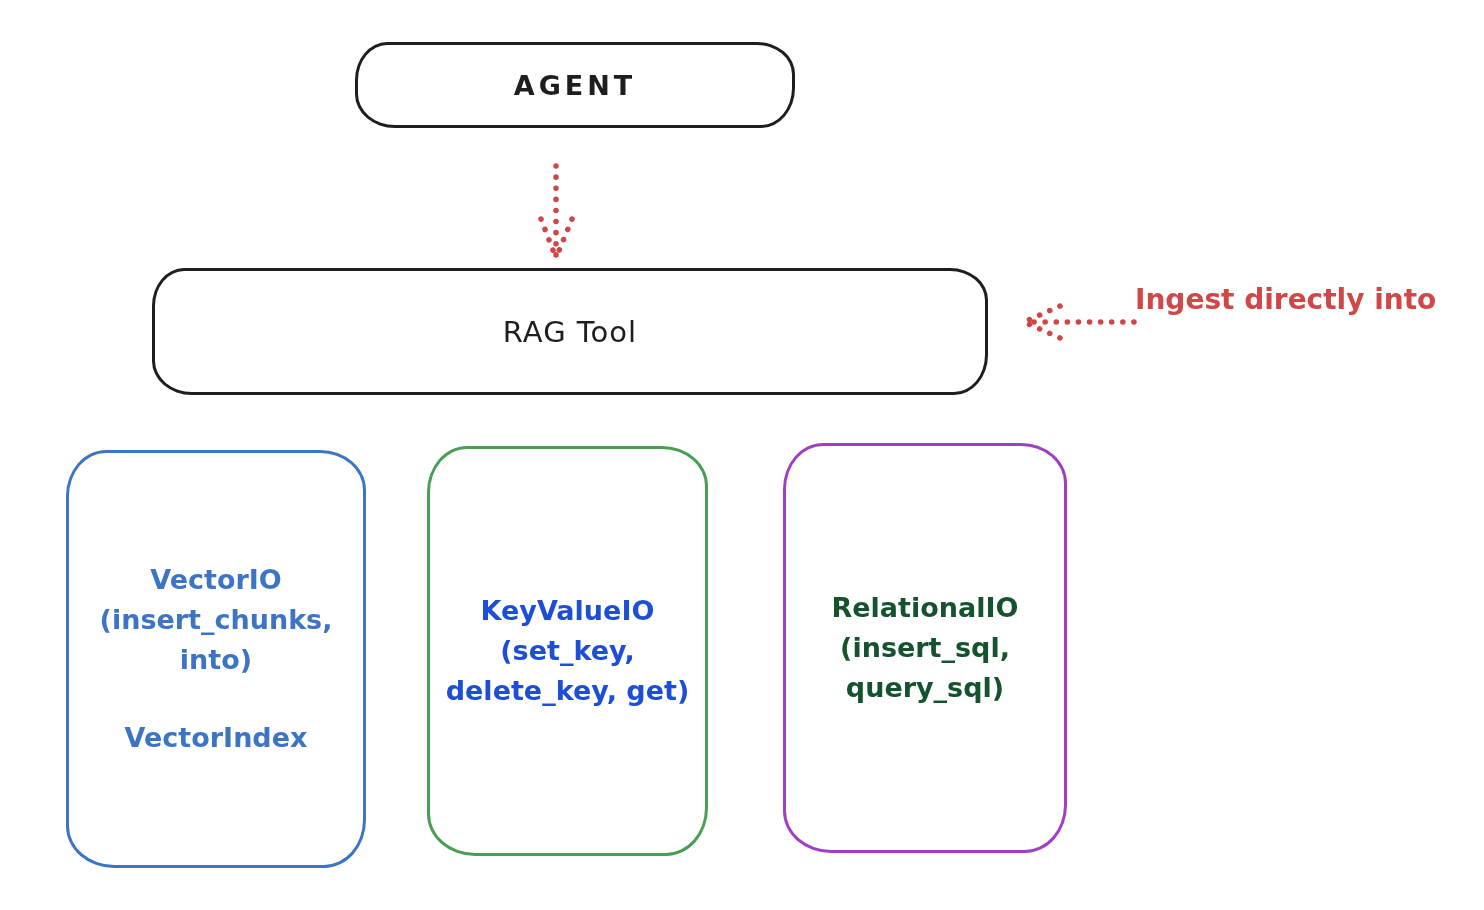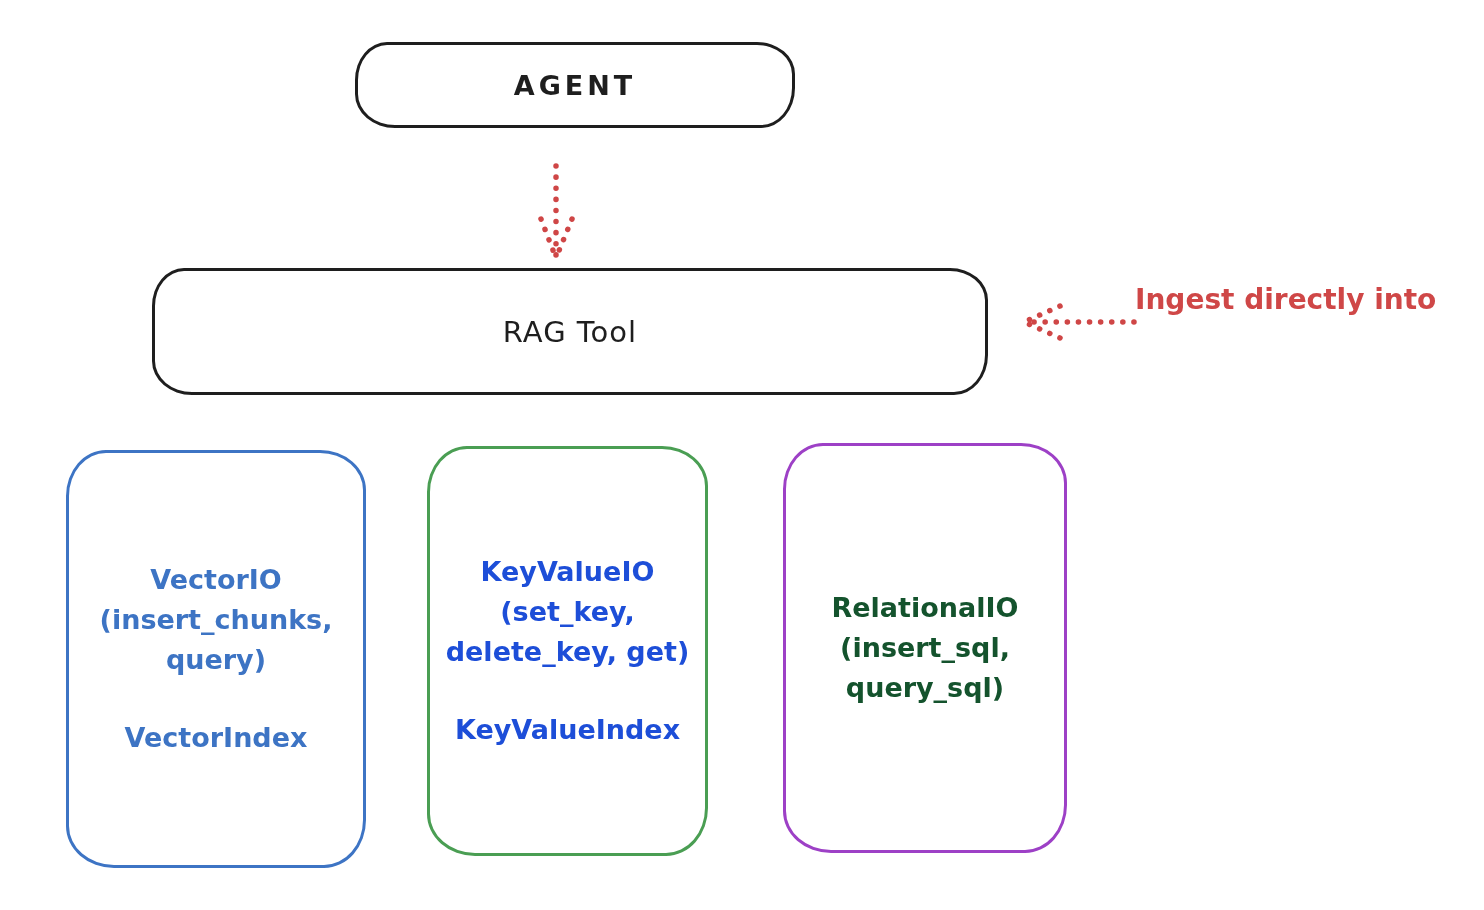--- a/index.html
+++ b/index.html
@@ -107,32 +107,31 @@
   </svg>
 
   <div class="annotation">
     <div>Ingest directly into</div>
   </div>
 
   <div class="io-box vector-box">
     <div class="io-lines">
       <div>VectorIO</div>
       <div>(insert_chunks,</div>
-      <div>query)</div>
+      <div>into)</div>
     </div>
     <div class="io-index">VectorIndex</div>
   </div>
 
   <div class="io-box keyvalue-box">
     <div class="io-lines">
       <div>KeyValueIO</div>
       <div>(set_key,</div>
       <div>delete_key, get)</div>
     </div>
-    <div class="io-index">KeyValueIndex</div>
   </div>
 
   <div class="io-box relational-box">
     <div class="io-lines">
       <div>RelationalIO</div>
       <div>(insert_sql,</div>
       <div>query_sql)</div>
     </div>
   </div>
 

